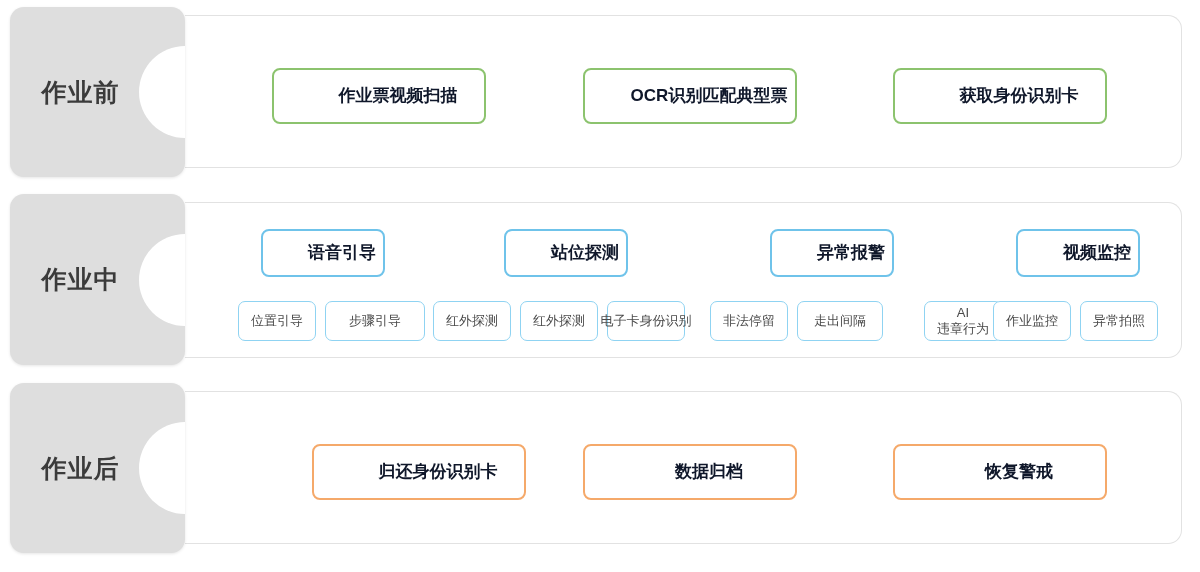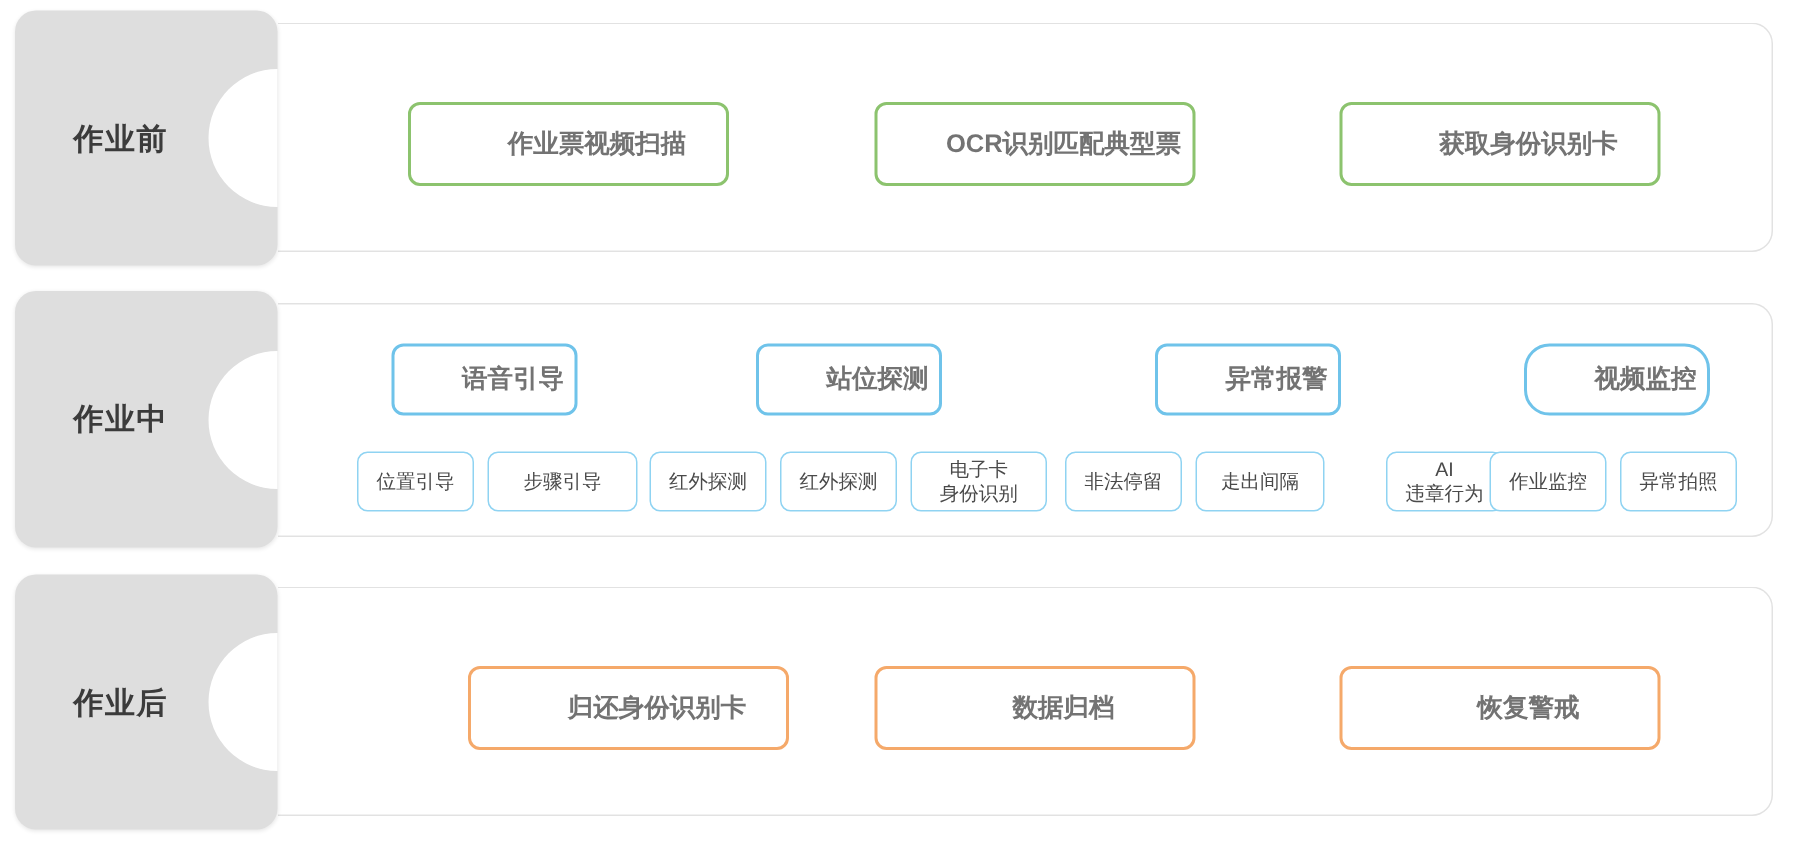--- a/index.html
+++ b/index.html
@@ -50,21 +50,21 @@
     top: 50%;
     transform: translateY(-50%);
     width: 92px;
     height: 92px;
     border-radius: 50%;
     background: #ffffff;
   }
   .stage-label-text {
     position: relative;
     z-index: 2;
-    font-size: 20px;
+    font-size: 25px;
     font-weight: bold;
     color: #3b3b3b;
     letter-spacing: 1px;
     margin-right: 34px;
   }
 
   
   .stage-content-panel {
     position: absolute;
     left: 185px;
@@ -86,21 +86,21 @@
     display: flex;
     align-items: center;
     justify-content: center;
     text-align: center;
     line-height: 1.25;
   }
 
   .node-primary {
     font-size: 17px;
     font-weight: bold;
-    color: #737373;
+    color: #0f172a;
     border-width: 2px;
     border-style: solid;
     padding-left: 38px;
   }
 
   .node-green  { border-color: #8cc36e; }
   .node-blue   { border-color: #6fc3ea; }
   .node-orange { border-color: #f5a96a; }
 
   .node-sub {
@@ -157,40 +157,40 @@
 
       <div class="node-box node-primary node-blue" style="left:319px; top:26px; width:124px; height:48px;">
         <span>站位探测</span>
       </div>
       <div class="node-box node-sub" style="left:248px; top:98px; width:78px; height:40px;">
         <span class="sub-line">红外探测</span>
       </div>
       <div class="node-box node-sub" style="left:335px; top:98px; width:78px; height:40px;">
         <span class="sub-line">红外探测</span>
       </div>
-      <div class="node-box node-sub" style="left:422px; top:98px; width:91px; height:40px; flex-direction:column;">
+      <div class="node-box node-sub" style="left:422px; top:98px; width:78px; height:40px; flex-direction:row;">
         <span class="sub-line">电子卡</span>
         <span class="sub-line">身份识别</span>
       </div>
 
       <div class="node-box node-primary node-blue" style="left:585px; top:26px; width:124px; height:48px;">
         <span>异常报警</span>
       </div>
       <div class="node-box node-sub" style="left:525px; top:98px; width:78px; height:40px;">
         <span class="sub-line">非法停留</span>
       </div>
       <div class="node-box node-sub" style="left:612px; top:98px; width:86px; height:40px;">
         <span class="sub-line">走出间隔</span>
       </div>
       <div class="node-box node-sub" style="left:699px; top:98px; width:78px; height:40px; flex-direction:column;margin-left:40px;">
         <span class="sub-line">AI</span>
         <span class="sub-line">违章行为</span>
       </div>
 
-      <div class="node-box node-primary node-blue" style="left:831px; top:26px; width:124px; height:48px;border-radius:17px;">
+      <div class="node-box node-primary node-blue" style="left:831px; top:26px; width:124px; height:48px;">
         <span>视频监控</span>
       </div>
       <div class="node-box node-sub" style="left:808px; top:98px; width:78px; height:40px;">
         <span class="sub-line">作业监控</span>
       </div>
       <div class="node-box node-sub" style="left:895px; top:98px; width:78px; height:40px;">
         <span class="sub-line">异常拍照</span>
       </div>
 
     </div>

